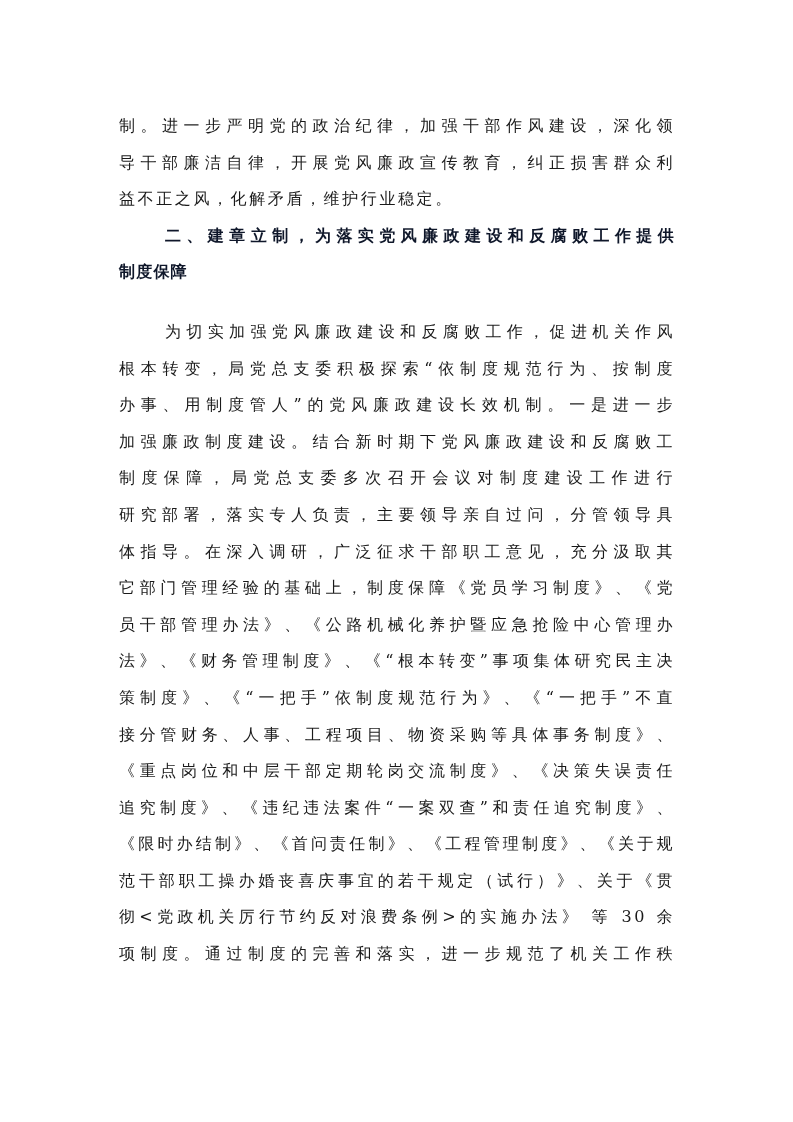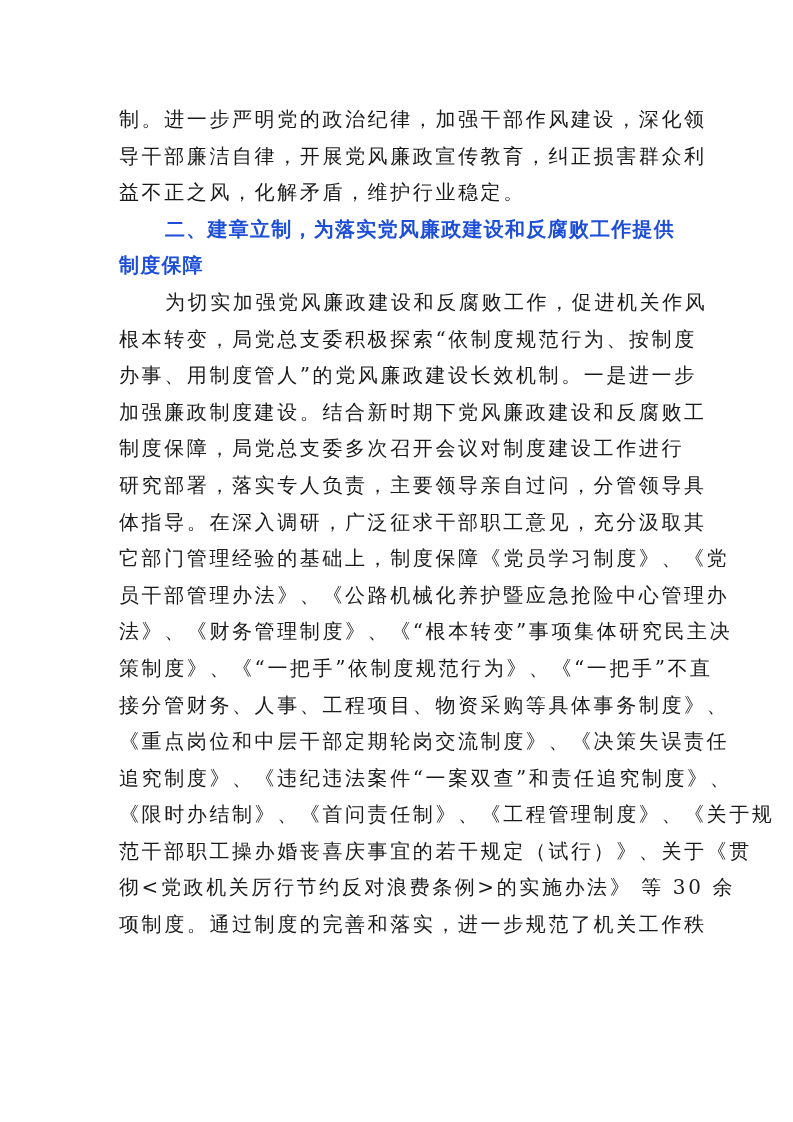--- a/index.html
+++ b/index.html
@@ -17,41 +17,41 @@
       position: absolute;
       left: 0;
       top: 0;
       width: 793px;
       height: 1122px;
       background: #ffffff;
     }
     .content {
       position: absolute;
       left: 119px;
-      top: 101px;
+      top: 108px;
       width: 556px;
       font-family: "DejaVu Serif", "Liberation Serif", serif;
       color: #1a1a1a;
-      font-size: 20px;
+      font-size: 16px;
       line-height: 36.6px;
     }
     .para {
       margin: 0;
       text-align: justify;
       text-justify: inter-character;
       letter-spacing: 2.6px;
       word-break: break-all;
     }
     .heading {
       margin: 0;
       font-family: "DejaVu Sans", "Liberation Sans", sans-serif;
       font-weight: bold;
       text-indent: 46px;
       letter-spacing: 1.2px;
-      color: #1d4ed8;
+      color: #0f172a;
       text-align: justify;
       word-break: break-all;
     }
     .line {
       display: block;
       white-space: nowrap;
       text-align-last: justify;
       text-align: justify;
     }
     .line.last {
@@ -69,21 +69,21 @@
       <span class="line">导干部廉洁自律，开展党风廉政宣传教育，纠正损害群众利</span>
       <span class="line last">益不正之风，化解矛盾，维护行业稳定。</span>
     </p>
 
     <div class="heading">
       <span class="line" style="text-indent:46px;">二、建章立制，为落实党风廉政建设和反腐败工作提供</span>
       <span class="line last" style="text-indent:0;">制度保障</span>
     </div>
 
     <p class="para">
-      <span class="line" style="padding-left:46px;">为切实加强党风廉政建设和反腐败工作，促进机关作风</span>
+      <span class="line" style="padding-left:46px;margin-top:23px;">为切实加强党风廉政建设和反腐败工作，促进机关作风</span>
       <span class="line">根本转变，局党总支委积极探索“依制度规范行为、按制度</span>
       <span class="line">办事、用制度管人”的党风廉政建设长效机制。一是进一步</span>
       <span class="line">加强廉政制度建设。结合新时期下党风廉政建设和反腐败工</span>
       <span class="line">制度保障，局党总支委多次召开会议对制度建设工作进行</span>
       <span class="line">研究部署，落实专人负责，主要领导亲自过问，分管领导具</span>
       <span class="line">体指导。在深入调研，广泛征求干部职工意见，充分汲取其</span>
       <span class="line">它部门管理经验的基础上，制度保障《党员学习制度》、《党</span>
       <span class="line">员干部管理办法》、《公路机械化养护暨应急抢险中心管理办</span>
       <span class="line">法》、《财务管理制度》、《“根本转变”事项集体研究民主决</span>
       <span class="line">策制度》、《“一把手”依制度规范行为》、《“一把手”不直</span>

